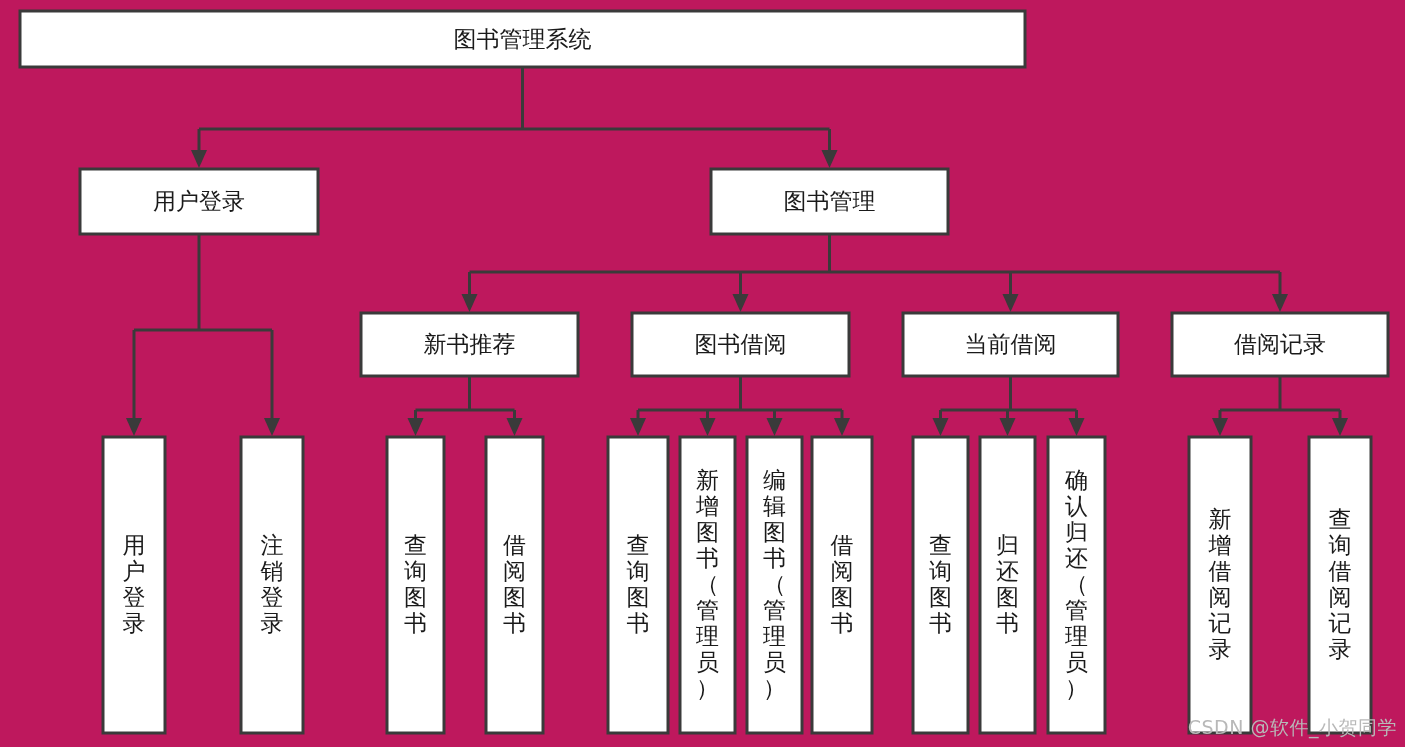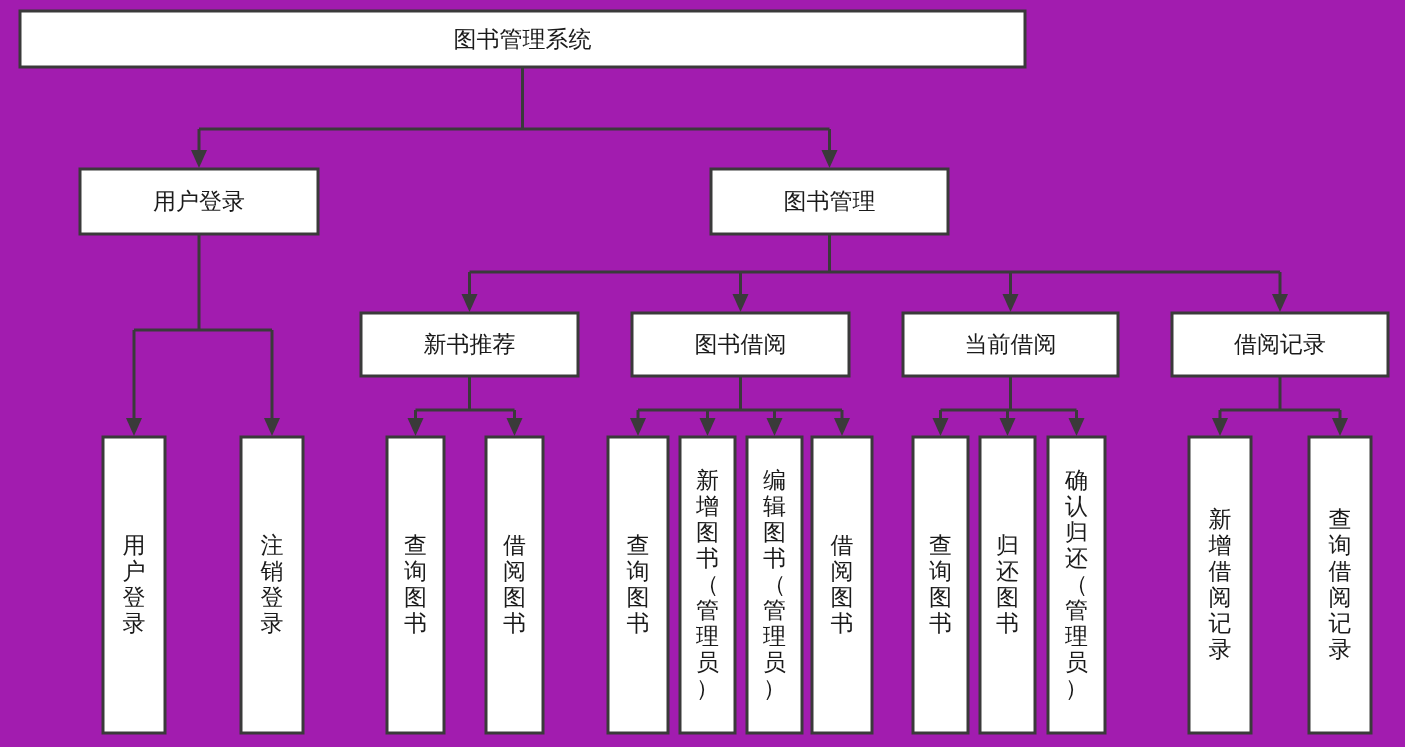--- a/index.html
+++ b/index.html
@@ -7,21 +7,21 @@
     padding: 0;
     background: #ffffff;
   }
   body {
     font-family: "DejaVu Sans", "Liberation Sans", sans-serif;
   }
   #stage {
     position: relative;
     width: 1405px;
     height: 747px;
-    background: #a21caf;
+    background: #be185d;
     overflow: hidden;
   }
   svg#diagram {
     position: absolute;
     left: 0;
     top: 0;
     width: 1405px;
     height: 747px;
     display: block;
   }
@@ -200,13 +200,14 @@
         <g>
           <rect x="1189" y="437" width="62" height="296" class="node-box"></rect>
           <text x="1220" class="node-label-vertical" y="527.28"><tspan x="1220" dy="0">新</tspan><tspan x="1220" dy="26">增</tspan><tspan x="1220" dy="26">借</tspan><tspan x="1220" dy="26">阅</tspan><tspan x="1220" dy="26">记</tspan><tspan x="1220" dy="26">录</tspan></text>
         </g>
         <g>
           <rect x="1309" y="437" width="62" height="296" class="node-box"></rect>
           <text x="1340" class="node-label-vertical" y="527.28"><tspan x="1340" dy="0">查</tspan><tspan x="1340" dy="26">询</tspan><tspan x="1340" dy="26">借</tspan><tspan x="1340" dy="26">阅</tspan><tspan x="1340" dy="26">记</tspan><tspan x="1340" dy="26">录</tspan></text>
         </g>
       </g>
   </svg>
+  <div class="watermark">CSDN @软件_小贺同学</div>
 </div>
 
 </body></html>

